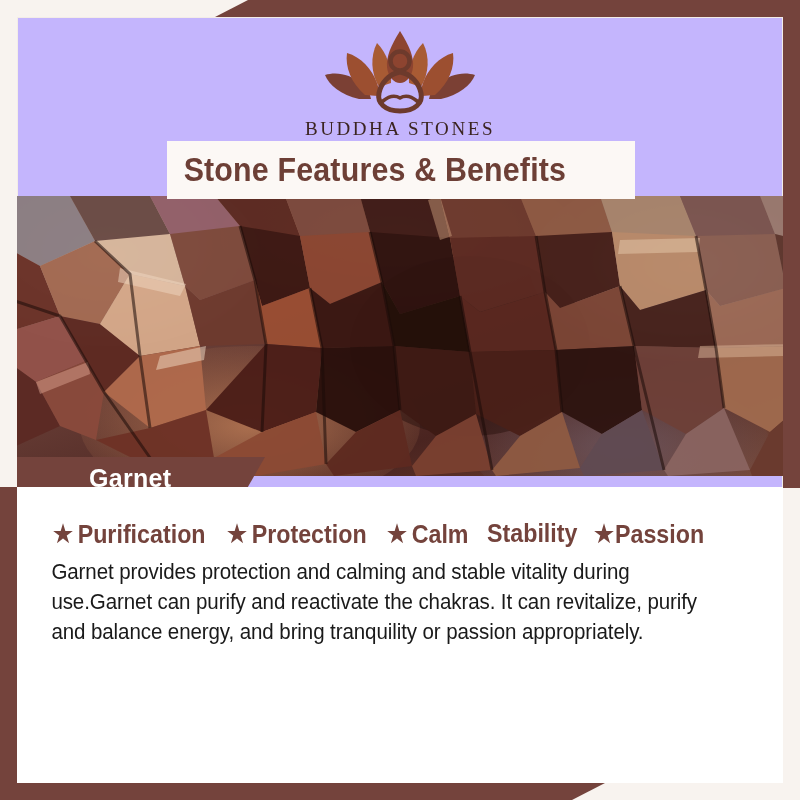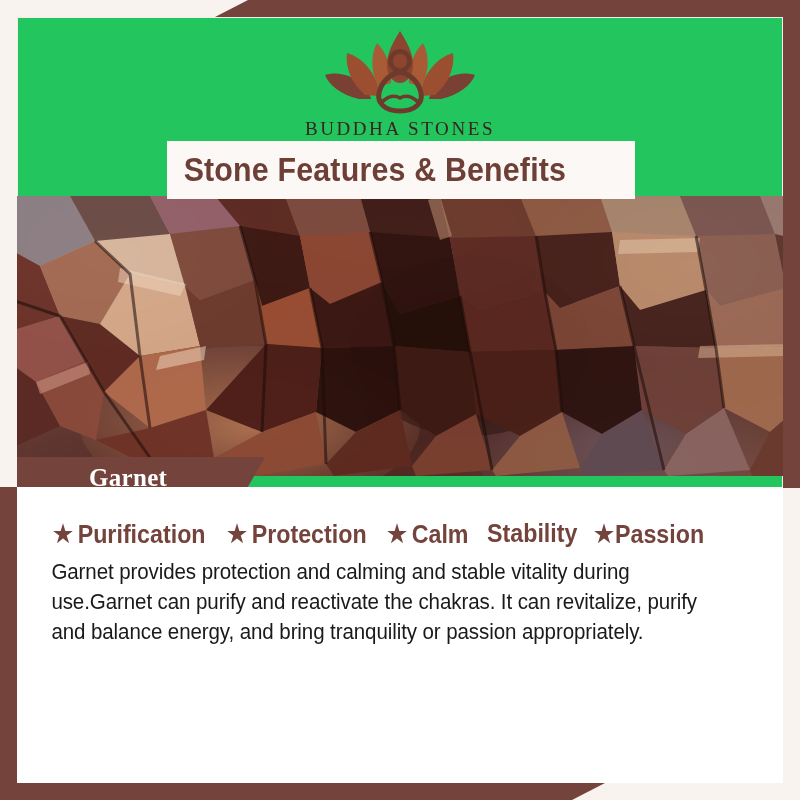--- a/index.html
+++ b/index.html
@@ -72,21 +72,21 @@
     pointer-events: none;
   }
 
   
   #panel {
     position: absolute;
     left: 17px;
     top: 17px;
     width: 766px;
     height: 766px;
-    background: #22c55e;
+    background: #c4b5fd;
     overflow: hidden;
   }
 
   
   #logo-block {
     position: absolute;
     left: 0;
     top: 0;
     width: 766px;
     height: 132px;
@@ -149,21 +149,20 @@
     position: absolute;
     left: 0;
     top: 440px;
     width: 248px;
     height: 42px;
     background: #74433c;
     clip-path: polygon(0 0, 100% 0, calc(100% - 24px) 100%, 0 100%);
     display: flex;
     align-items: center;
     z-index: 3;
-    font-family: Liberation Serif, serif;
   }
 
   #stone-name {
     color: #ffffff;
     font-size: 25px;
     font-weight: bold;
     letter-spacing: 0.3px;
     padding-left: 72px;
     white-space: nowrap;
   }

